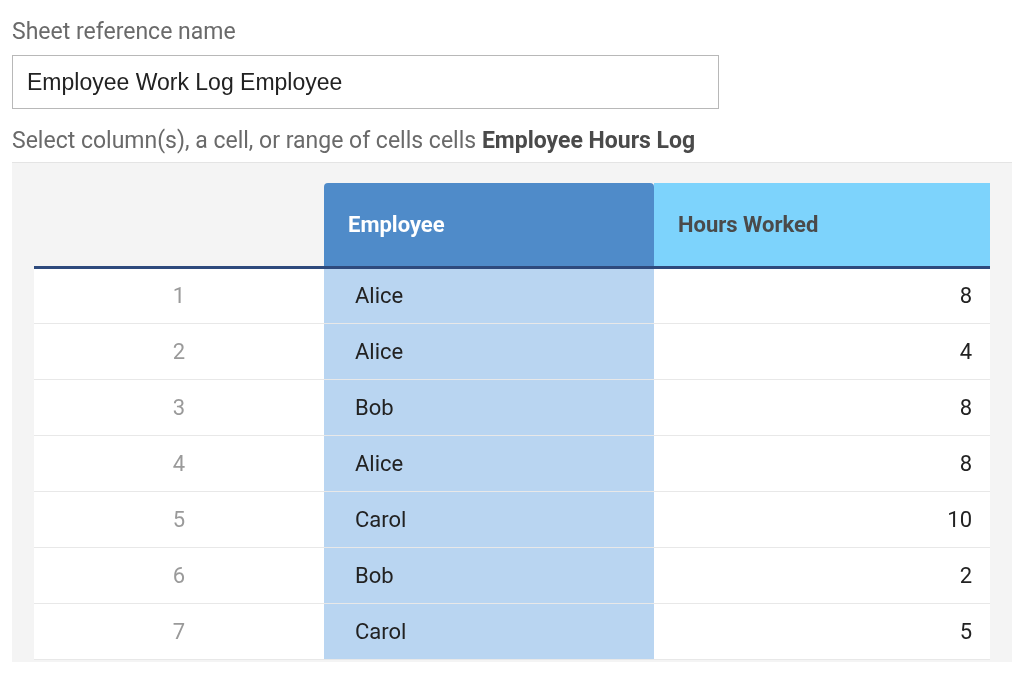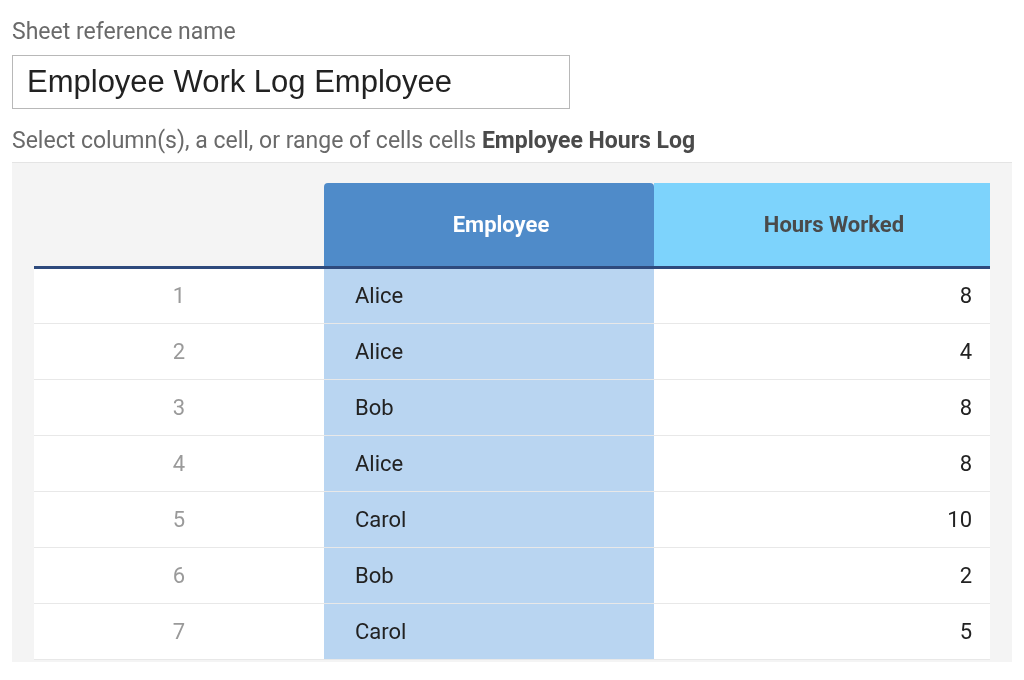--- a/index.html
+++ b/index.html
@@ -14,25 +14,25 @@
     height: 680px;
     overflow: hidden;
     padding: 18px 12px 0 12px;
   }
   .field-label {
     font-size: 23px;
     color: #6a6a6a;
     margin-bottom: 10px;
   }
   .text-input {
-    width: 558px;
+    width: 707px;
     height: 54px;
     border: 1px solid #b8b8b8;
     padding: 0 14px;
-    font-size: 31px;
+    font-size: 23px;
     color: #222;
     background: #fff;
     margin-bottom: 18px;
   }
   .instruction {
     font-size: 23px;
     color: #6a6a6a;
     margin-bottom: 8px;
   }
   .instruction b {
@@ -73,21 +73,20 @@
   }
   th.col-head.selected {
     background: #4f8bc9;
     color: #ffffff;
     border-radius: 4px 4px 0 0;
   }
   
   tr.header-row th {
     border-bottom: 3px solid #2e4a7d;
     height: 84px;
-    text-align: center;
   }
 
   td.rownum {
     text-align: center;
     color: #9a9a9a;
     background: #ffffff;
   }
   td.emp-cell {
     background: #b9d5f1;
     padding-left: 31px;

